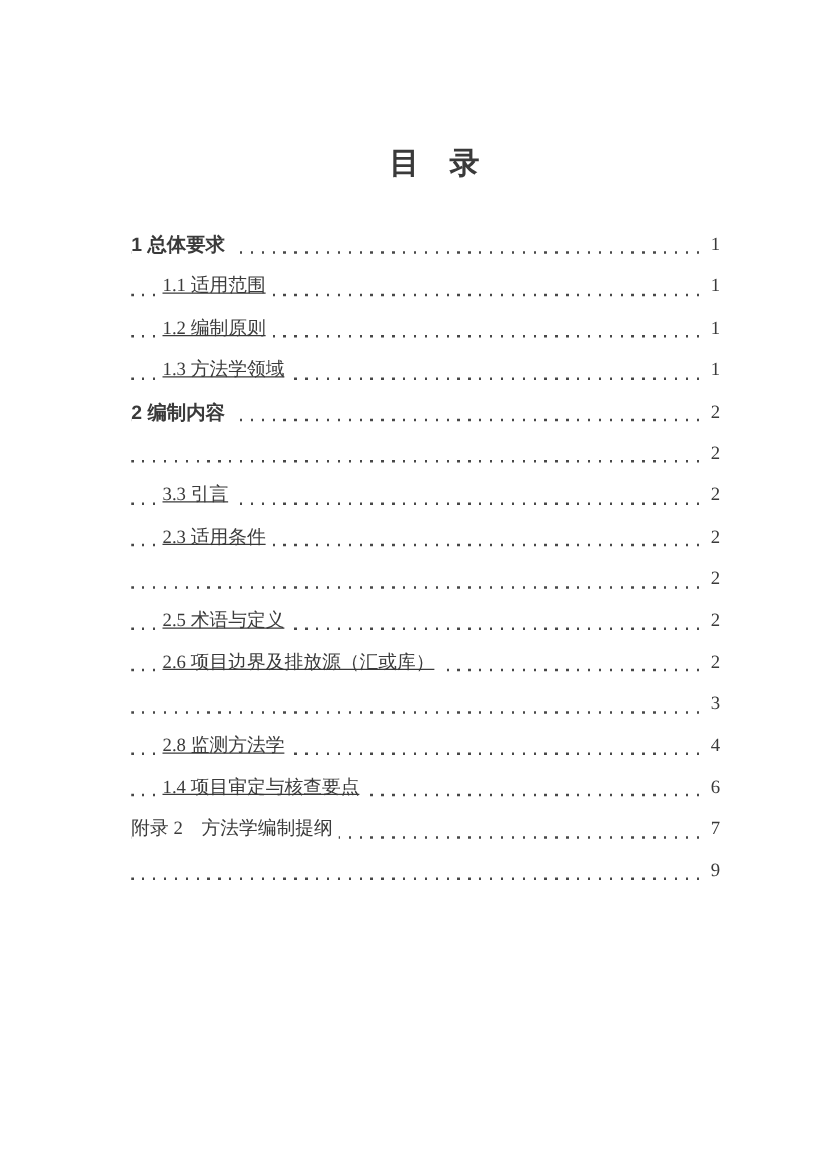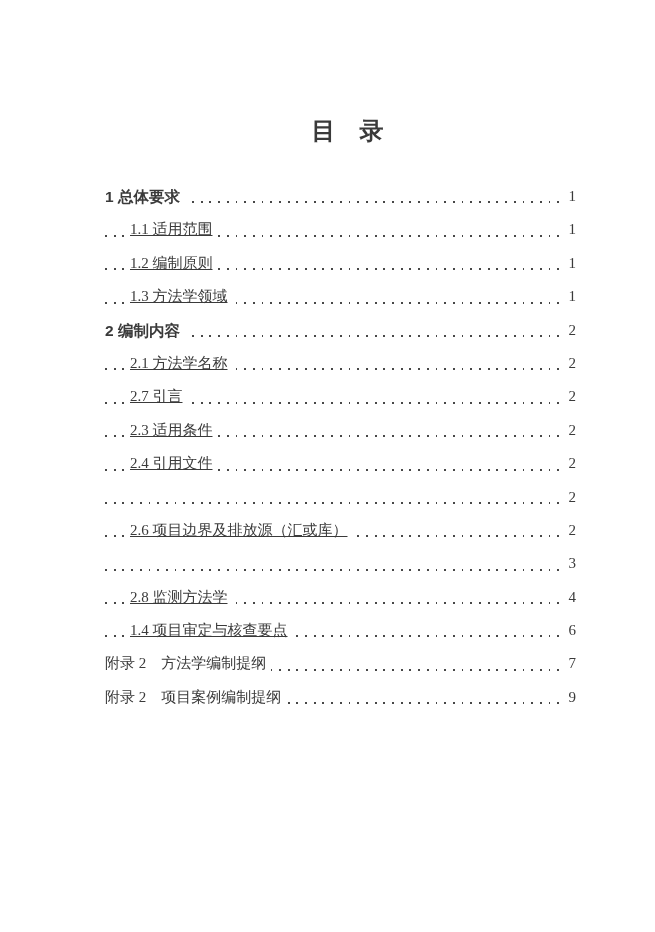--- a/index.html
+++ b/index.html
@@ -119,40 +119,39 @@
     <span class="label">1.3 方法学领域</span>
     <span class="page-num">1</span>
   </div>
       <div class="toc-row chapter">
     <span class="leader"></span>
     <span class="label">2 编制内容</span>
     <span class="page-num">2</span>
   </div>
       <div class="toc-row section">
     <span class="leader"></span>
-    <span class="label">2.1 方法学名称</span>
     <span class="page-num">2</span>
   </div>
       <div class="toc-row section">
     <span class="leader"></span>
-    <span class="label">2.7 引言</span>
+    <span class="label">3.3 引言</span>
     <span class="page-num">2</span>
   </div>
       <div class="toc-row section">
     <span class="leader"></span>
     <span class="label">2.3 适用条件</span>
     <span class="page-num">2</span>
   </div>
       <div class="toc-row section">
     <span class="leader"></span>
-    <span class="label">2.4 引用文件</span>
     <span class="page-num">2</span>
   </div>
       <div class="toc-row section">
     <span class="leader"></span>
+    <span class="label">2.5 术语与定义</span>
     <span class="page-num">2</span>
   </div>
       <div class="toc-row section">
     <span class="leader"></span>
     <span class="label">2.6 项目边界及排放源（汇或库）</span>
     <span class="page-num">2</span>
   </div>
       <div class="toc-row section">
     <span class="leader"></span>
     <span class="page-num">3</span>
@@ -167,17 +166,16 @@
     <span class="label">1.4 项目审定与核查要点</span>
     <span class="page-num">6</span>
   </div>
       <div class="toc-row appendix">
     <span class="leader"></span>
     <span class="label">附录 2　方法学编制提纲</span>
     <span class="page-num">7</span>
   </div>
       <div class="toc-row appendix">
     <span class="leader"></span>
-    <span class="label">附录 2　项目案例编制提纲</span>
     <span class="page-num">9</span>
   </div>
     </div>
 </div>
 
 </body></html>

